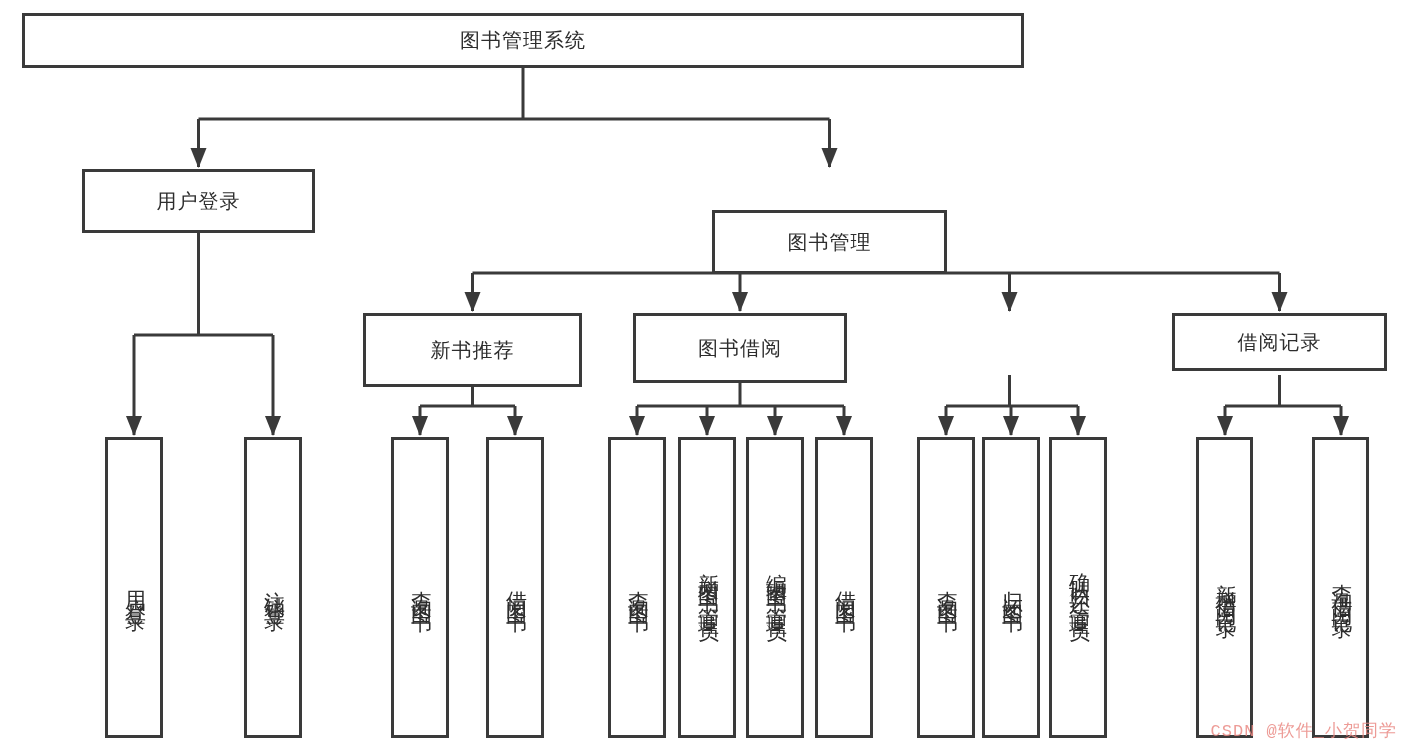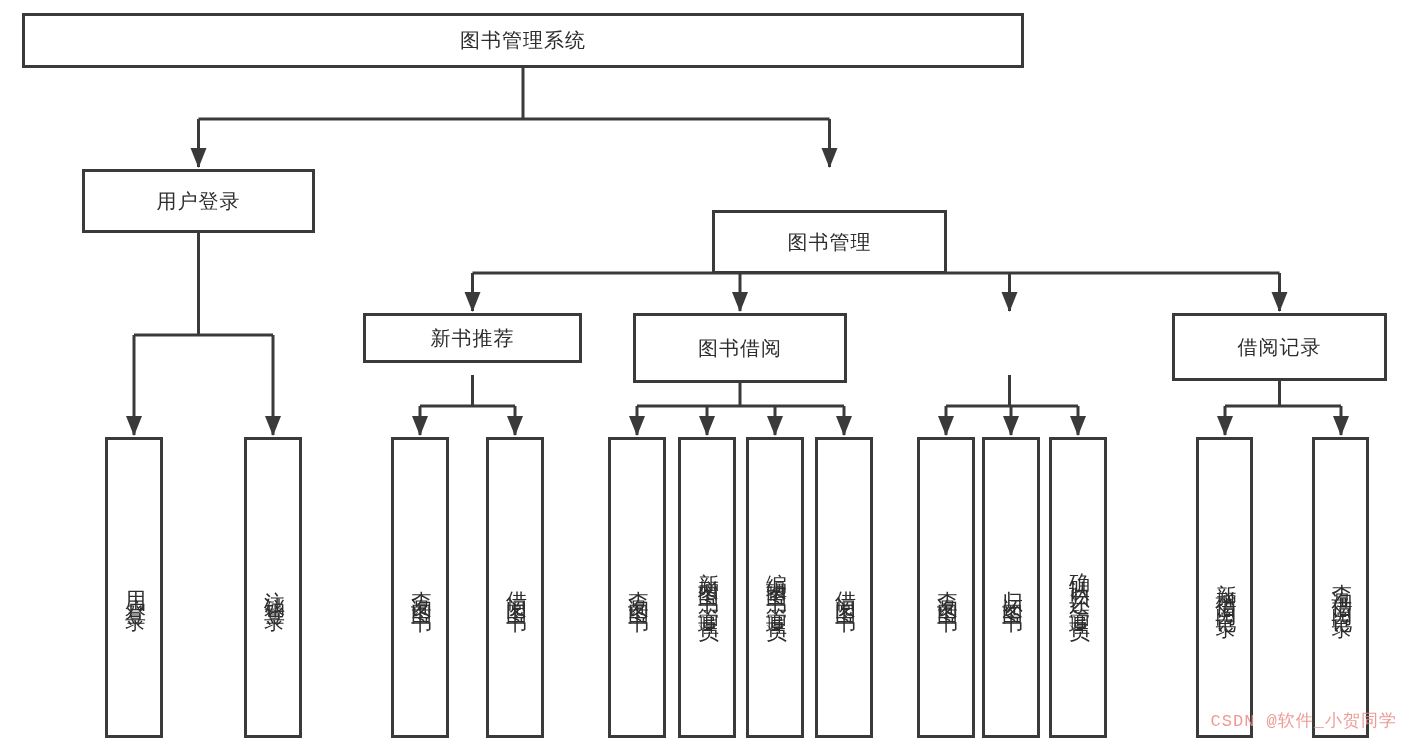--- a/index.html
+++ b/index.html
@@ -29,21 +29,21 @@
     writing-mode:vertical-rl;
     text-orientation:mixed;
     font-size:21px;
     letter-spacing:7px;
     line-height:1;
     padding:10px 0;
   }
   .watermark{
     position:absolute;
     right:8px;
-    bottom:15px;
+    bottom:5px;
     font-size:17px;
     letter-spacing:1px;
     color:rgba(234,138,132,0.85);
     z-index:3;
     white-space:nowrap;
   }
 </style>
 </head>
 <body>
 
@@ -85,23 +85,23 @@
       <line x1="1225" y1="406" x2="1225" y2="435" marker-end="url(#arrow)"></line>
       <line x1="1341" y1="406" x2="1341" y2="435" marker-end="url(#arrow)"></line>
     </g>
   </svg>
 
   <div class="node" style="left:22px;top:13px;width:1002px;height:55px;">图书管理系统</div>
 
   <div class="node" style="left:82px;top:169px;width:233px;height:64px;">用户登录</div>
   <div class="node" style="left:712px;top:169px;width:235px;height:64px;margin-top:41px;">图书管理</div>
 
-  <div class="node" style="left:363px;top:313px;width:219px;height:50px;">新书推荐</div>
+  <div class="node" style="left:363px;top:313px;width:219px;height:74px;">新书推荐</div>
   <div class="node" style="left:633px;top:313px;width:214px;height:70px;">图书借阅</div>
-  <div class="node" style="left:1172px;top:313px;width:215px;height:68px;">借阅记录</div>
+  <div class="node" style="left:1172px;top:313px;width:215px;height:58px;">借阅记录</div>
 
   <div class="node node-v" style="left:105px;top:437px;width:58px;height:301px;">用户登录</div>
   <div class="node node-v" style="left:244px;top:437px;width:58px;height:301px;">注销登录</div>
 
   <div class="node node-v" style="left:391px;top:437px;width:58px;height:301px;">查询图书</div>
   <div class="node node-v" style="left:486px;top:437px;width:58px;height:301px;">借阅图书</div>
 
   <div class="node node-v" style="left:608px;top:437px;width:58px;height:301px;">查询图书</div>
   <div class="node node-v" style="left:678px;top:437px;width:58px;height:301px;">新增图书（管理员）</div>
   <div class="node node-v" style="left:746px;top:437px;width:58px;height:301px;">编辑图书（管理员）</div>

